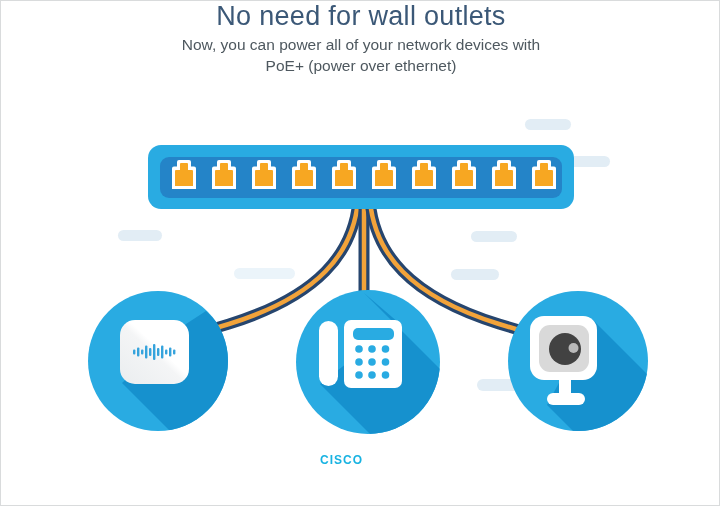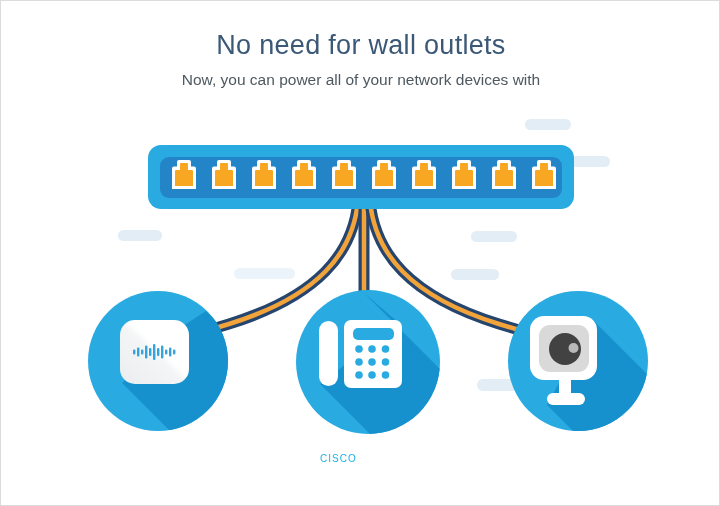--- a/index.html
+++ b/index.html
@@ -7,41 +7,40 @@
     position:relative;
     width:720px;height:506px;
     box-sizing:border-box;
     border:1px solid #d9dbdc;
     background:#ffffff;
     overflow:hidden;
     font-family:"Liberation Sans", sans-serif;
   }
   .hdr{position:absolute;top:0;left:0;width:720px;text-align:center;}
   .title{
-    margin-top:29px;
     font-size:27px;
     font-weight:400;
     letter-spacing:0.3px;
     color:#3b5877;
   }
   .subtitle{
-    margin-top:8px;
+    margin-top:2px;
     font-size:15.5px;
     line-height:21px;
     color:#4e585f;
   }
   .diagram{position:absolute;top:0;left:0;}
   .brand{
     position:absolute;
     left:319px;top:452px;
     text-align:left;
   }
   .brand-cisco{
-    font-size:10px;
-    font-weight:normal;
+    font-size:12px;
+    font-weight:bold;
     letter-spacing:1px;
     color:#18b3e2;
   }
   .brand-designed{
     font-size:16px;
     letter-spacing:0.8px;
     color:#55575a;
     margin-top:1px;
   }
 </style>
@@ -200,20 +199,21 @@
         <circle cx="564" cy="348" r="16" fill="#424242"></circle>
         <circle cx="572.5" cy="347" r="5" fill="#b9b9b9"></circle>
       </g>
     </g>
   </svg>
 
   <div class="hdr">
     <div class="title">No need for wall outlets</div>
     <div class="subtitle">
       <div>Now, you can power all of your network devices with</div>
+      <div>PoE+ (power over ethernet)</div>
     </div>
   </div>
 
   <div class="brand">
     <div class="brand-cisco">CISCO</div>
   </div>
 
 </div>
 
 </body></html>

